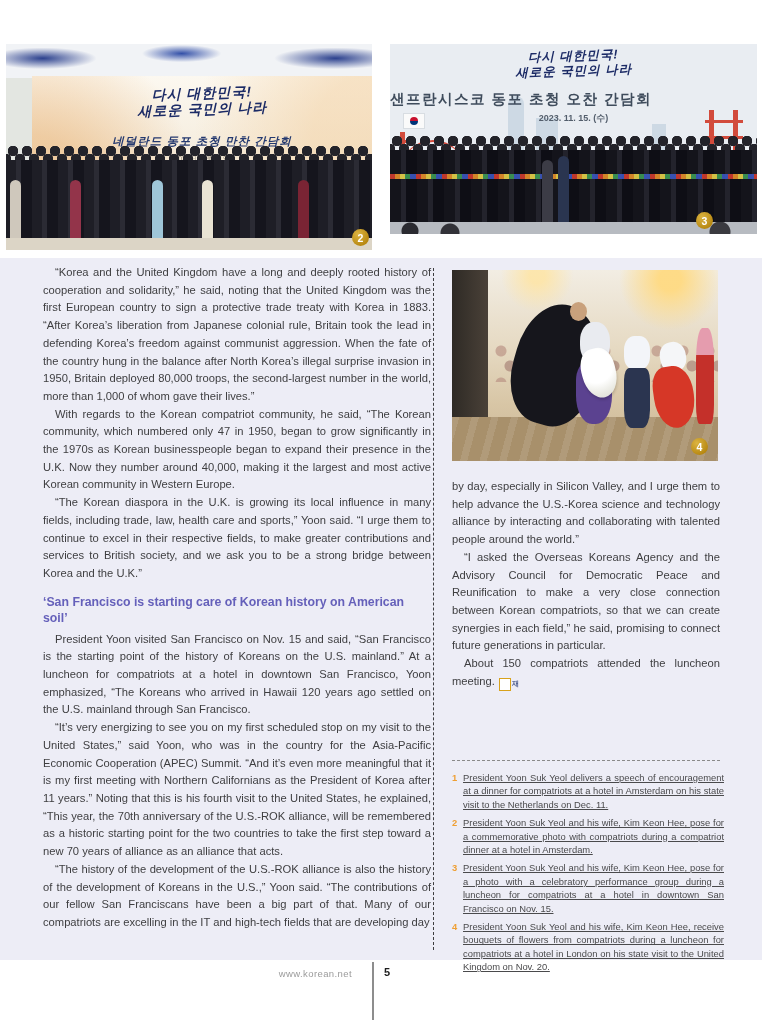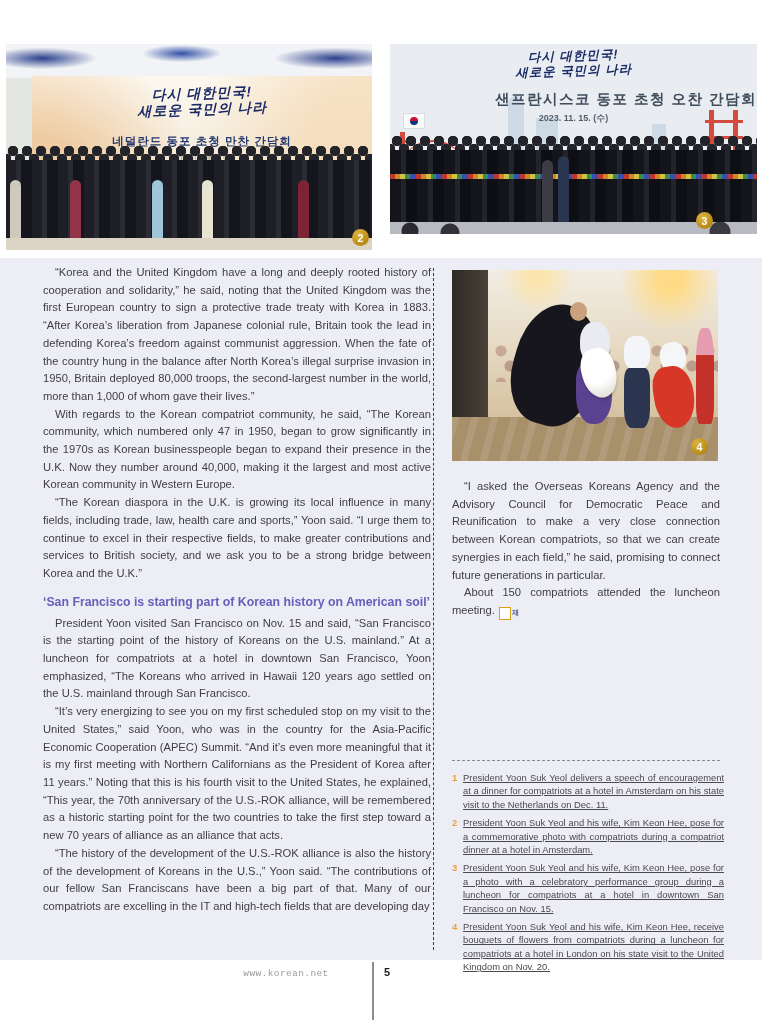--- a/index.html
+++ b/index.html
@@ -29,21 +29,21 @@
   .p2-wall{position:absolute;left:0;top:34px;right:0;bottom:12px;background:#e3e6e1;}
   .p2-banner{position:absolute;left:26px;top:32px;right:0;height:112px;
     background:
       radial-gradient(circle at 0% 105%, rgba(232,175,110,.55) 0 16%, rgba(232,175,110,0) 46%),
       radial-gradient(circle at 101% 55%, rgba(242,205,155,.5) 0 18%, rgba(242,205,155,0) 52%),
       linear-gradient(180deg,#fcf8f0,#f2e8d6);}
   .p2-script{position:absolute;left:0;right:0;top:9px;text-align:center;color:#1c2b66;
     font-style:italic;font-weight:bold;font-size:14px;line-height:16px;letter-spacing:1px;
     transform:rotate(-2deg);}
   .p2-title{position:absolute;left:0;right:0;top:58px;text-align:center;color:#24396f;
-    font-weight:bold;font-size:11.5px;letter-spacing:1px;}
+    font-weight:bold;font-size:11.5px;letter-spacing:1px;font-style:italic;}
   .p2-date{position:absolute;left:0;right:0;top:78px;text-align:center;color:#8d8472;font-size:7px;}
   .p2-people{position:absolute;left:0;right:0;bottom:12px;height:94px;}
   .heads{position:absolute;left:0;right:0;height:14px;
     background-image:radial-gradient(circle at 7px 7px,#23232a 5px,transparent 5.5px);
     background-size:14px 14px;background-repeat:repeat-x;}
   .heads.row2{top:8px;background-position:7px 0;}
   .bodies{position:absolute;left:0;right:0;top:16px;bottom:0;
     background:repeating-linear-gradient(90deg,#1e1e26 0 10px,#2b2b34 10px 15px,#15151d 15px 26px);}
   .fig{position:absolute;bottom:0;width:11px;height:58px;border-radius:6px 6px 0 0;}
   .p2-floor{position:absolute;left:0;right:0;bottom:0;height:12px;background:#dcd5c6;}
@@ -55,21 +55,21 @@
     box-shadow:0 0 0 1px #d8dde2;}
   .p3-flag i{position:absolute;left:6px;top:3px;width:8px;height:8px;border-radius:50%;
     background:linear-gradient(180deg,#c8102e 50%,#003478 50%);}
   .bridge{position:absolute;}
   .bridge .post{position:absolute;width:5px;background:#d24b3c;}
   .bridge .bar{position:absolute;height:3px;background:#d24b3c;}
   .cable{position:absolute;border-top:2.5px solid #d24b3c;border-radius:50% 50% 0 0/100% 100% 0 0;}
   .p3-script{position:absolute;left:0;right:0;top:5px;text-align:center;color:#1c2b66;
     font-style:italic;font-weight:bold;font-size:12.5px;line-height:15px;letter-spacing:1px;
     transform:rotate(-2deg);z-index:3;}
-  .p3-title{position:absolute;left:0;right:0;top:46px;text-align:right;color:#3f4c5c;
+  .p3-title{position:absolute;left:0;right:0;top:46px;text-align:left;color:#3f4c5c;
     font-weight:bold;font-size:14.5px;letter-spacing:1.5px;z-index:3;}
   .p3-date{position:absolute;left:0;right:0;top:68px;text-align:center;color:#535e6c;
     font-weight:bold;font-size:9px;z-index:3;}
   .p3-people{position:absolute;left:0;right:0;bottom:12px;height:88px;z-index:4;}
   .p3-people .bodies{background:repeating-linear-gradient(90deg,#14141b 0 11px,#23232c 11px 16px,#0e0e15 16px 27px);}
   .sash{position:absolute;left:0;right:0;top:40px;height:5px;opacity:.9;
     background:repeating-linear-gradient(90deg,#d23b2e 0 5px,#e8912a 5px 10px,#e8d44a 10px 15px,#3d9a55 15px 20px,#3b57c0 20px 26px);}
   .p3-floor{position:absolute;left:0;right:0;bottom:0;height:13px;background:#b7bbc1;
     background-image:radial-gradient(circle at 20px 10px,#2a2a30 8px,transparent 9px),
                      radial-gradient(circle at 60px 12px,#323238 9px,transparent 10px),
@@ -123,22 +123,22 @@
 
   
   .cap-rule{position:absolute;left:452px;top:760px;width:268px;border-top:1.6px dashed #8a8a8a;}
   .captions{position:absolute;left:452px;top:771px;width:272px;font-size:9.4px;line-height:13.4px;
     color:#4a4a4c;}
   .cap{display:flex;margin-bottom:5px;}
   .cap-num{flex:none;width:11px;font-weight:bold;color:#ef9f33;}
   .cap-text{flex:1;text-align:justify;text-decoration:underline;}
 
   
-  .footer-url{position:absolute;left:196px;top:968px;width:180px;text-align:center;
-    font-size:9.5px;color:#9b9b9b;letter-spacing:.4px;font-family:Liberation Mono, monospace;}
+  .footer-url{position:absolute;left:172px;top:968px;width:180px;text-align:right;
+    font-size:9.5px;color:#9b9b9b;letter-spacing:.4px;}
   .footer-line{position:absolute;left:372px;top:962px;width:2px;height:58px;background:#8d8d8d;}
   .footer-page{position:absolute;left:384px;top:966px;font-size:11px;font-weight:bold;color:#1c1c1c;}
 </style>
 </head>
 <body>
 
 <div class="page">
 
   <div class="band"></div>
 
@@ -221,29 +221,30 @@
     <div class="blob p4-girl-top"></div>
     <div class="blob p4-girl-skirt"></div>
     <div class="blob p4-lady"></div>
     <div class="badge" style="right:10px;bottom:6px;">4</div>
   </div>
 
   <div class="leftcol">
     <p class="ind">“Korea and the United Kingdom have a long and deeply rooted history of cooperation and solidarity,” he said, noting that the United Kingdom was the first European country to sign a protective trade treaty with Korea in 1883. “After Korea’s liberation from Japanese colonial rule, Britain took the lead in defending Korea’s freedom against communist aggression. When the fate of the country hung in the balance after North Korea’s illegal surprise invasion in 1950, Britain deployed 80,000 troops, the second-largest number in the world, more than 1,000 of whom gave their lives.”</p>
     <p class="ind">With regards to the Korean compatriot community, he said, “The Korean community, which numbered only 47 in 1950, began to grow significantly in the 1970s as Korean businesspeople began to expand their presence in the U.K. Now they number around 40,000, making it the largest and most active Korean community in Western Europe.</p>
     <p class="ind">“The Korean diaspora in the U.K. is growing its local influence in many fields, including trade, law, health care and sports,” Yoon said. “I urge them to continue to excel in their respective fields, to make greater contributions and services to British society, and we ask you to be a strong bridge between Korea and the U.K.”</p>
-    <p class="sec-head">‘San Francisco is starting part of Korean history on American soil’</p>
+    <p class="sec-head">‘San Francisco is starting care of Korean history on American soil’</p>
     <p class="ind">President Yoon visited San Francisco on Nov. 15 and said, “San Francisco is the starting point of the history of Koreans on the U.S. mainland.” At a luncheon for compatriots at a hotel in downtown San Francisco, Yoon emphasized, “The Koreans who arrived in Hawaii 120 years ago settled on the U.S. mainland through San Francisco.</p>
     <p class="ind">“It’s very energizing to see you on my first scheduled stop on my visit to the United States,” said Yoon, who was in the country for the Asia-Pacific Economic Cooperation (APEC) Summit. “And it’s even more meaningful that it is my first meeting with Northern Californians as the President of Korea after 11 years.” Noting that this is his fourth visit to the United States, he explained, “This year, the 70th anniversary of the U.S.-ROK alliance, will be remembered as a historic starting point for the two countries to take the first step toward a new 70 years of alliance as an alliance that acts.</p>
     <p class="ind">“The history of the development of the U.S.-ROK alliance is also the history of the development of Koreans in the U.S.,” Yoon said. “The contributions of our fellow San Franciscans have been a big part of that. Many of our compatriots are excelling in the IT and high-tech fields that are developing day</p>
   </div>
 
   <div class="divider"></div>
 
   <div class="rightcol">
+    <p>by day, especially in Silicon Valley, and I urge them to help advance the U.S.-Korea science and technology alliance by interacting and collaborating with talented people around the world.”</p>
     <p class="ind">“I asked the Overseas Koreans Agency and the Advisory Council for Democratic Peace and Reunification to make a very close connection between Korean compatriots, so that we can create synergies in each field,” he said, promising to connect future generations in particular.</p>
     <p class="ind"><span>About 150 compatriots attended the luncheon meeting.</span><span class="endmark">재</span></p>
   </div>
 
   <div class="cap-rule"></div>
   <div class="captions">
     <div class="cap">
       <span class="cap-num">1</span>
       <span class="cap-text">President Yoon Suk Yeol delivers a speech of encouragement at a dinner for compatriots at a hotel in Amsterdam on his state visit to the Netherlands on Dec. 11.</span>
     </div>

